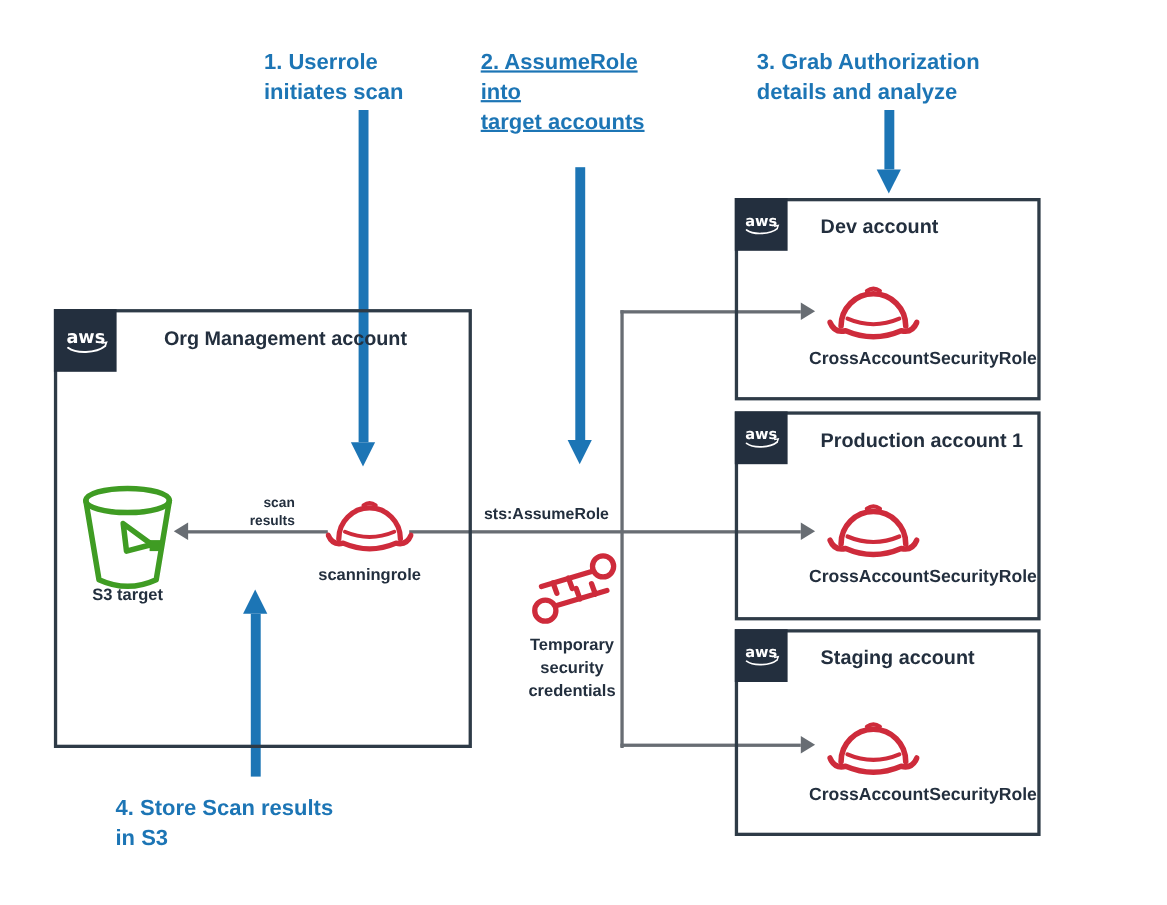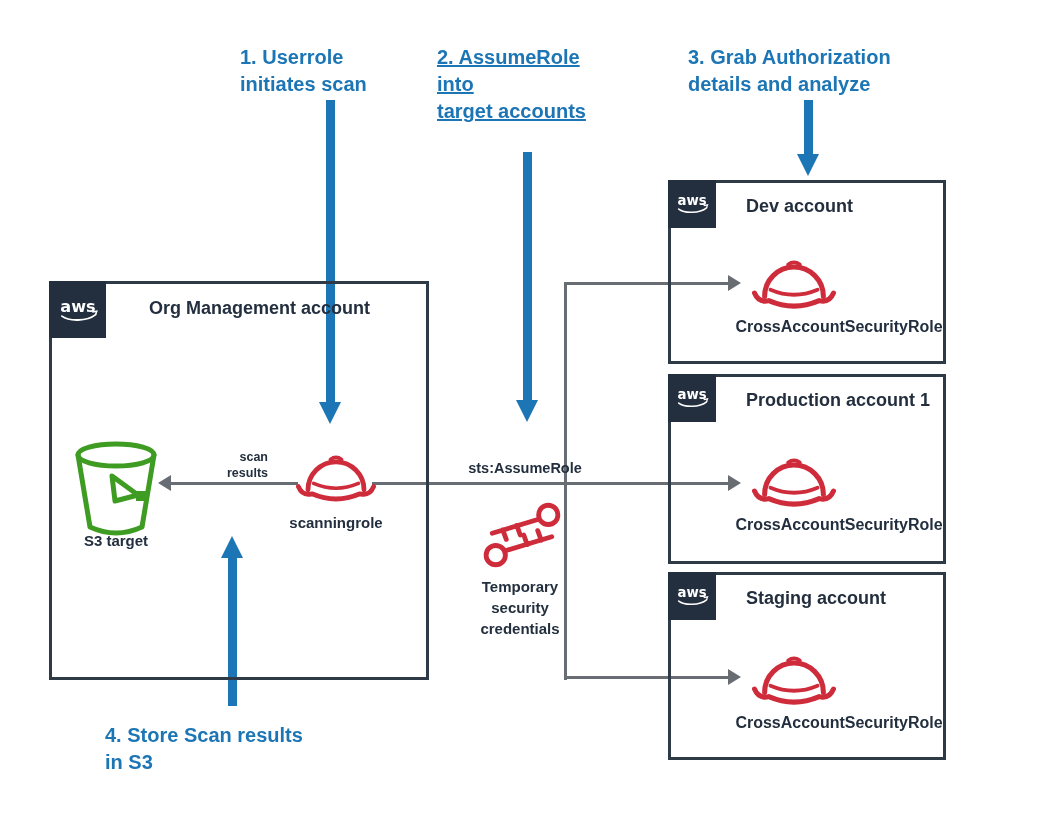--- a/index.html
+++ b/index.html
@@ -65,21 +65,21 @@
 <div class="abs gline-h" style="left:170px;top:482px;width:128px;"></div>
 
 <div class="abs gline-h" style="left:372px;top:482px;width:356px;"></div>
 <div class="abs gline-v" style="left:564px;top:282px;height:398px;"></div>
 <div class="abs gline-h" style="left:564px;top:282px;width:164px;"></div>
 <div class="abs gline-h" style="left:564px;top:676px;width:164px;"></div>
 <div class="abs ghead-right" style="left:728px;top:275px;"></div>
 <div class="abs ghead-right" style="left:728px;top:475px;"></div>
 <div class="abs ghead-right" style="left:728px;top:669px;"></div>
 
-<div class="abs dark" style="left:440px;top:460px;width:170px;font-size:14.5px;font-weight:bold;text-align:center;">sts:AssumeRole</div>
+<div class="abs dark" style="left:440px;top:460px;width:170px;font-size:14.5px;font-weight:bold;">sts:AssumeRole</div>
 
 <svg class="abs" style="left:478px;top:500px;" width="88" height="70" viewBox="0 0 100 80">
   <g stroke="#CE2B3B" stroke-width="5.5" fill="none" stroke-linecap="round" stroke-linejoin="round">
     <circle cx="80" cy="17" r="11"></circle>
     <path d="M69,22 L16,38 M28,34 l4,11 M44,29 l4,11"></path>
     <circle cx="20" cy="63" r="11"></circle>
     <path d="M31,58 L84,42 M72,46 l-4,-11 M56,51 l-4,-11"></path>
   </g>
 </svg>
 <div class="abs dark creds-label" style="left:440px;top:576px;width:160px;">Temporary

